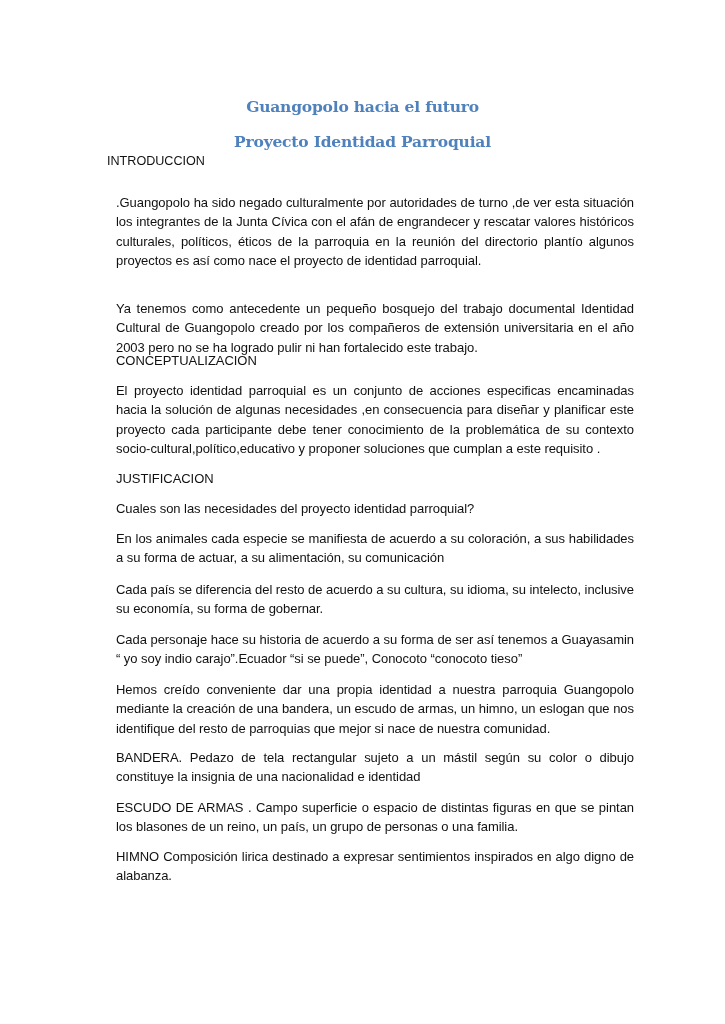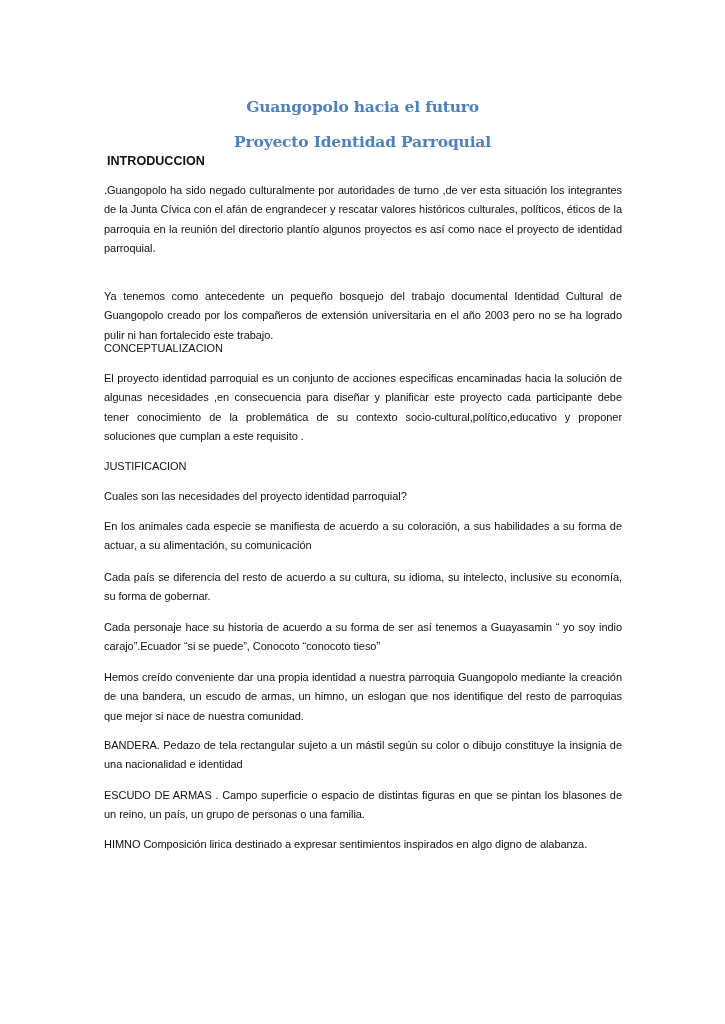--- a/index.html
+++ b/index.html
@@ -35,29 +35,29 @@
     margin: 0;
   }
   .title.t1 { top: 97px; }
   .title.t2 { top: 132px; }
   .heading {
     position: absolute;
     font-size: 12.6px;
     line-height: 19px;
     margin: 0;
   }
-  .heading.intro { left: 107px; top: 152px; font-weight: bold; }
+  .heading.intro { left: 107px; top: 152px; }
   .para {
     position: absolute;
     left: 104px;
     width: 518px;
-    font-size: 11px;
+    font-size: 13px;
     line-height: 19.4px;
     text-align: justify;
-    margin: 0;
+    margin: 12px;
     letter-spacing: -0.05px;
   }
   .para.nojust { text-align: left; }
 </style>
 </head>
 <body>
 
 <div class="page">
 
   <h1 class="title t1">Guangopolo hacia el futuro</h1>

